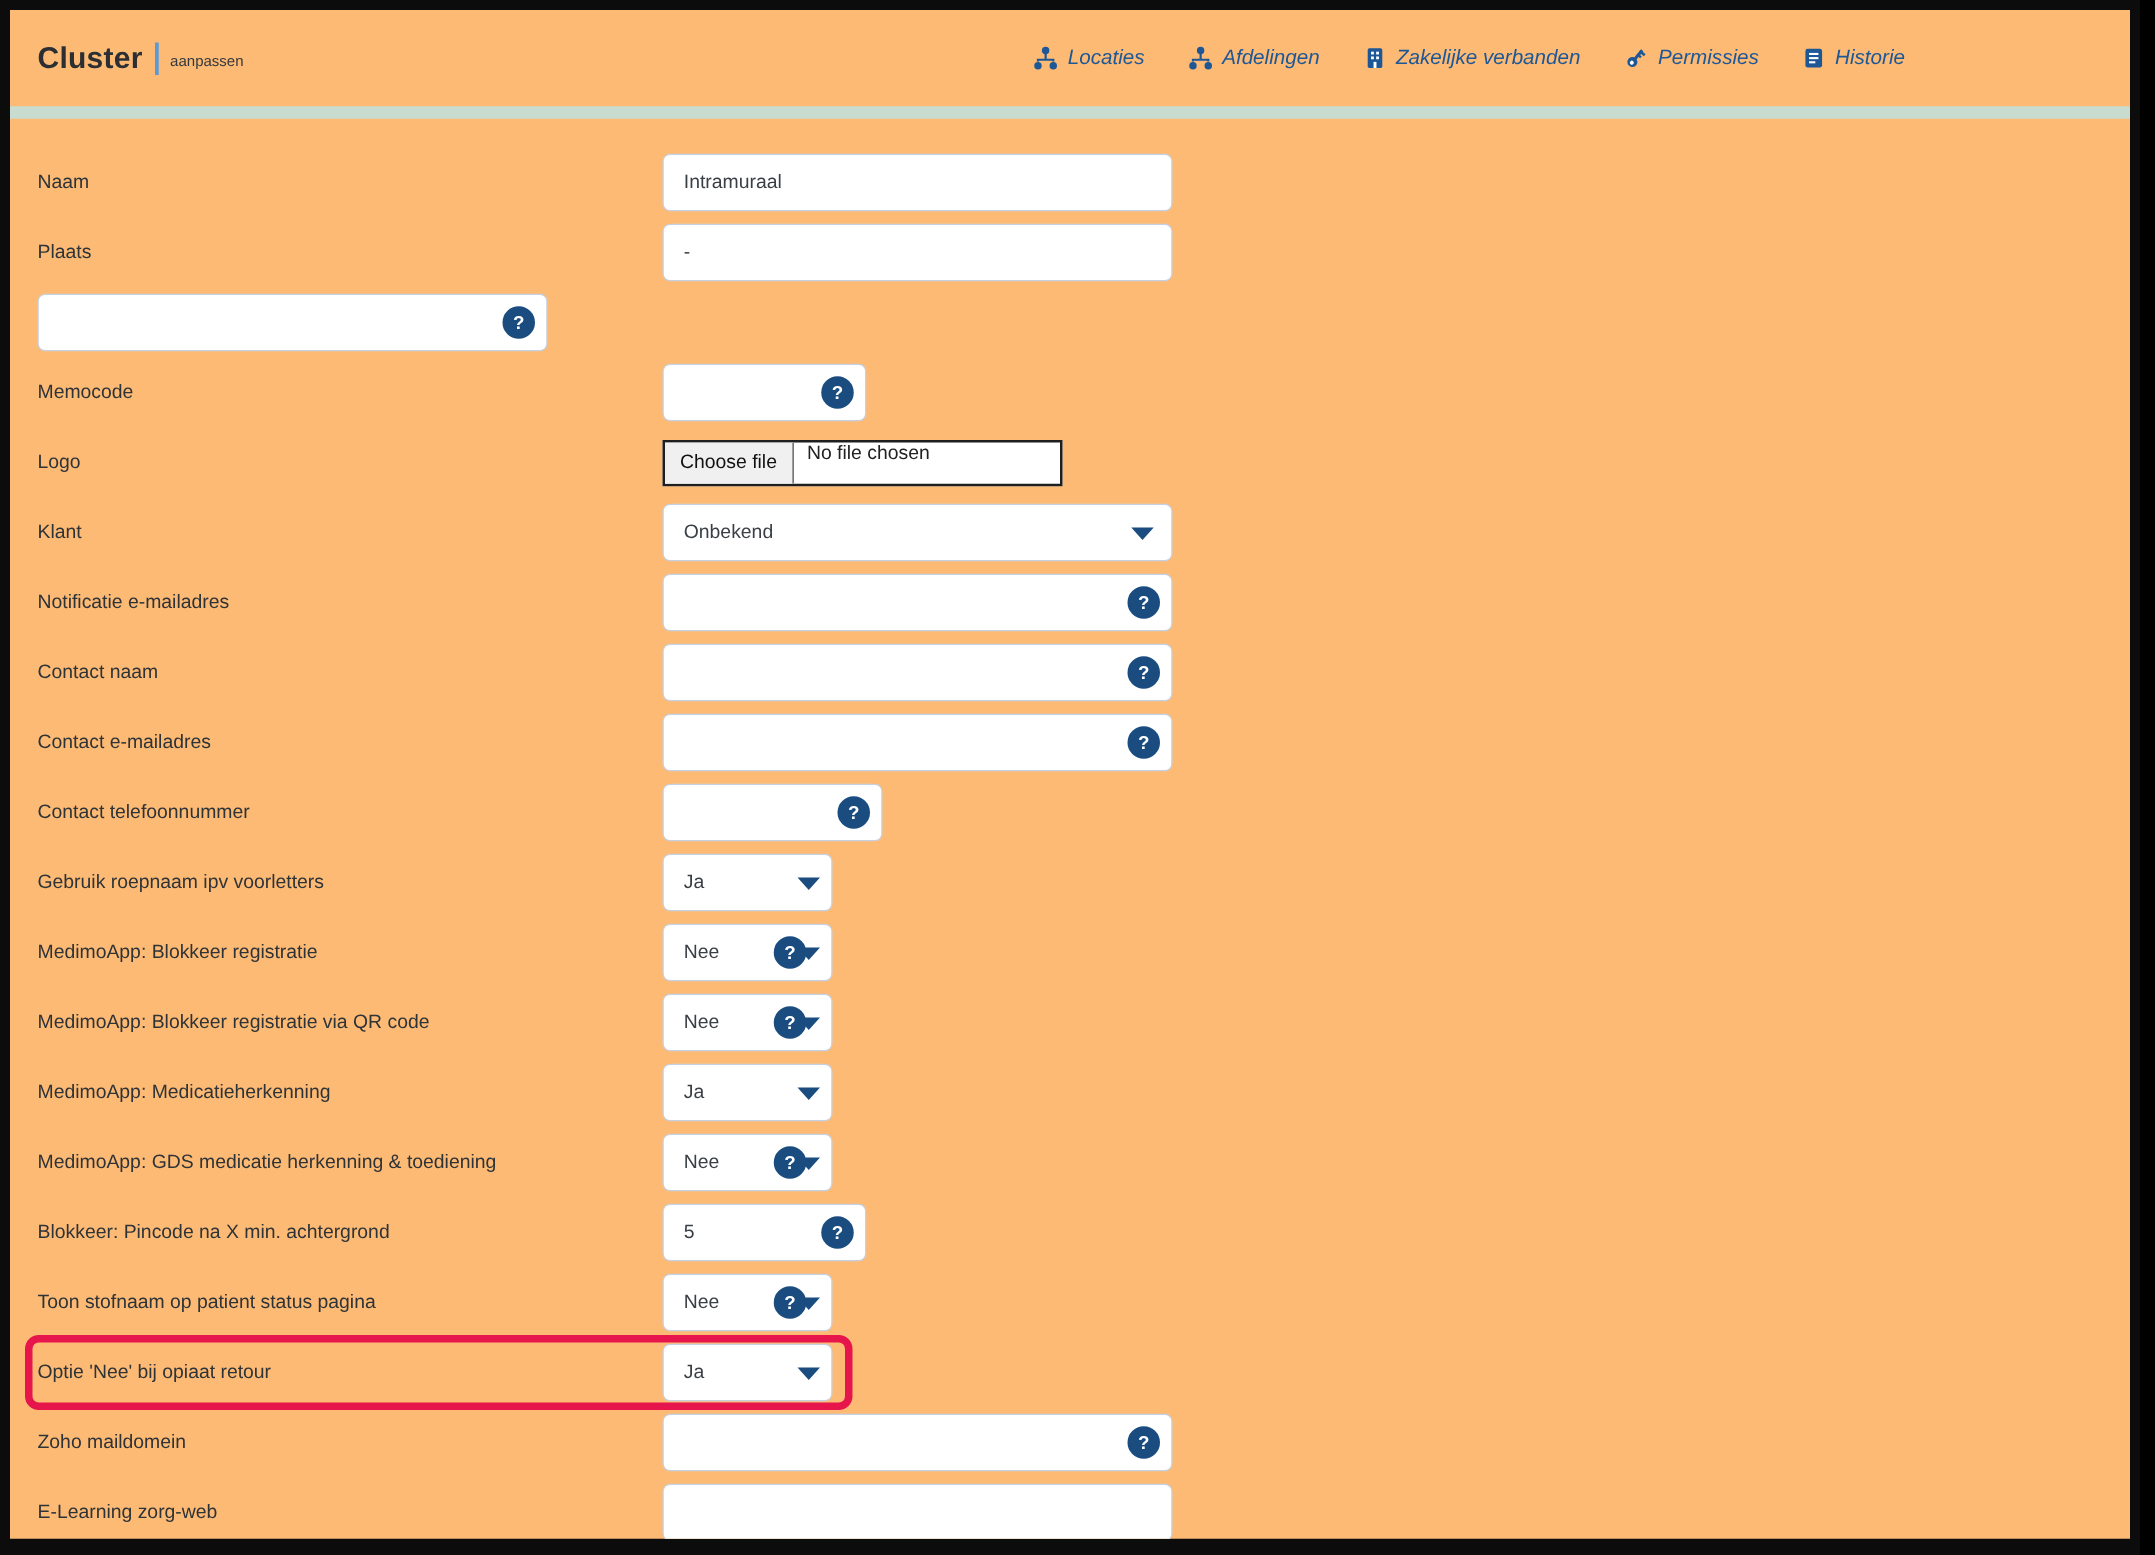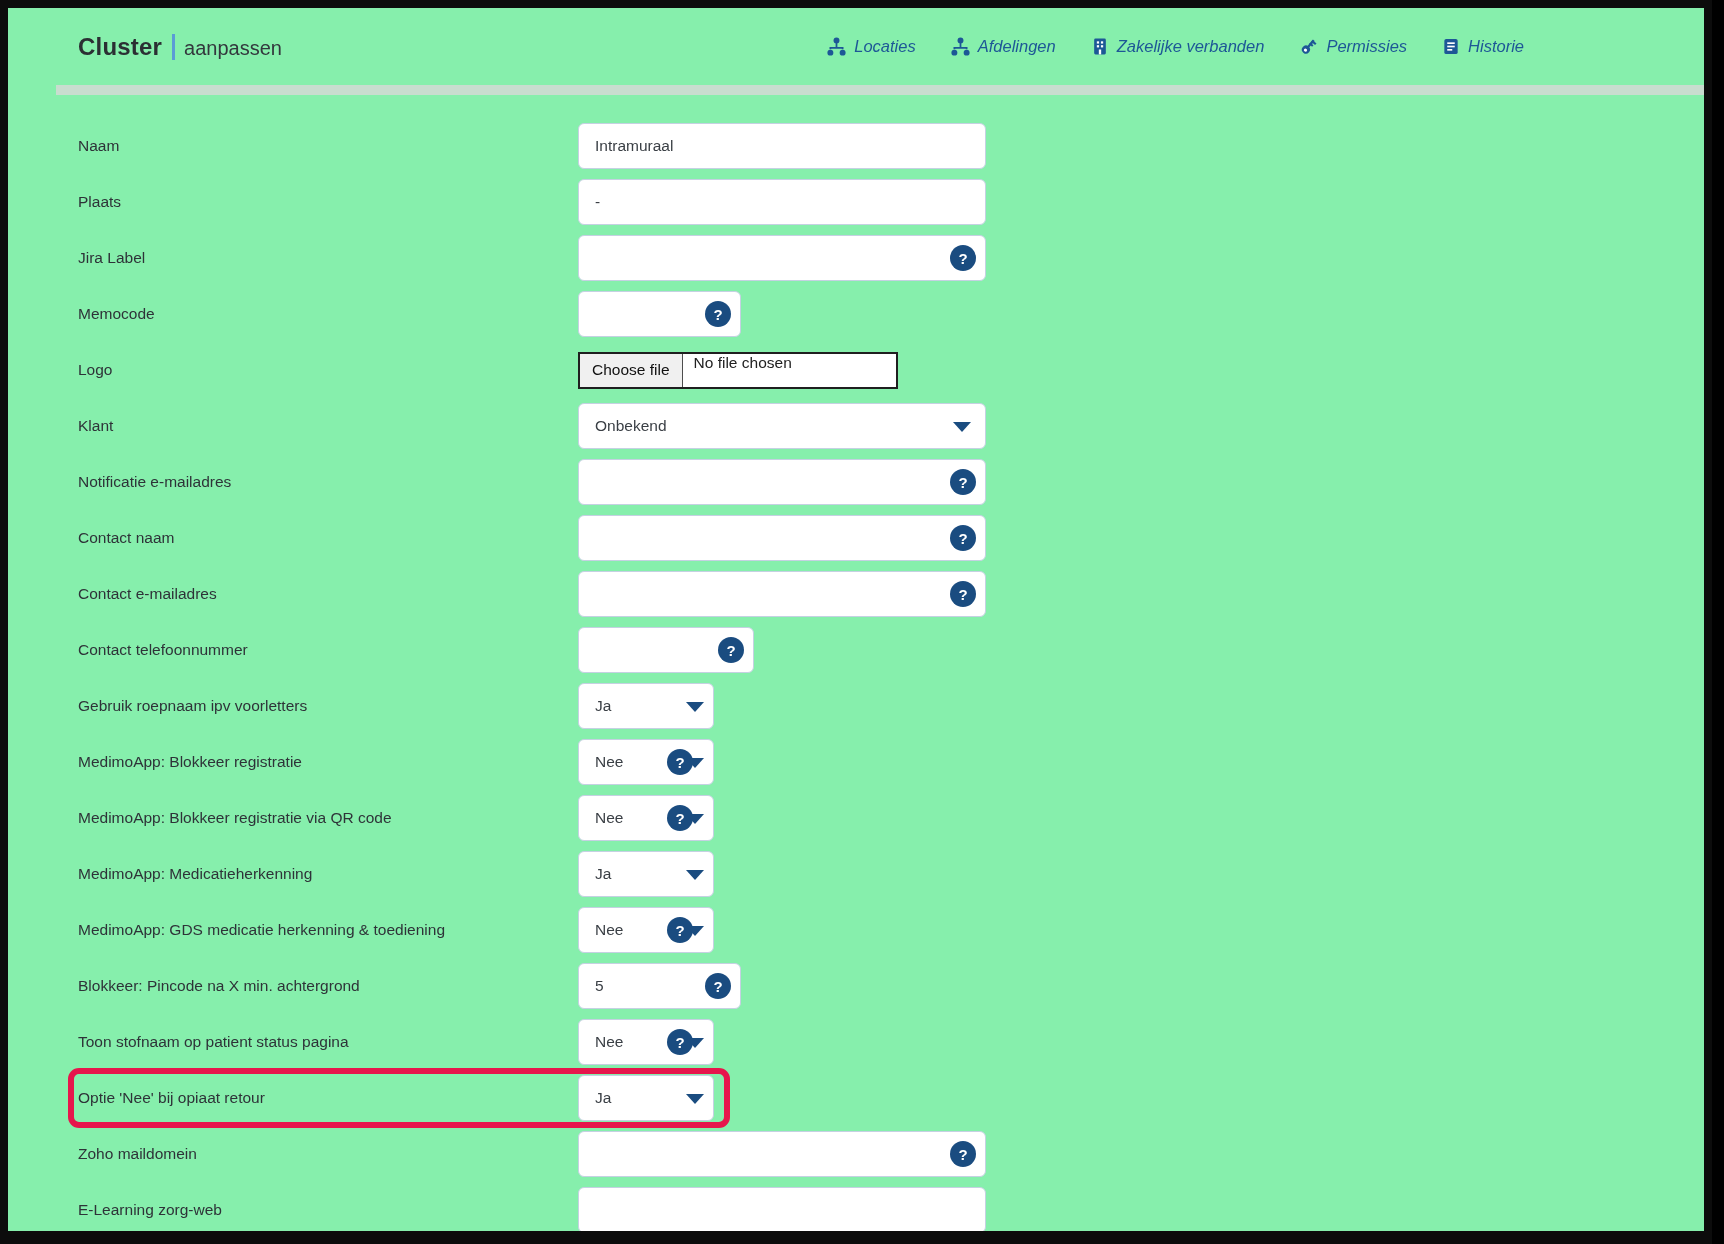--- a/index.html
+++ b/index.html
@@ -1,31 +1,31 @@
 <!DOCTYPE html>
 <html><head>
 <meta charset="utf-8">
 <style>
   * { margin:0; padding:0; box-sizing:border-box; }
   html,body { background:#000; }
   body { font-family:"Liberation Sans", sans-serif; }
   .frame {
     position:relative; width:1712px; height:1244px;
     border:8px solid #0c0c0c; border-bottom-width:13px;
-    background:#86efac; overflow:hidden;padding-left:48px;
+    background:#fdba74; overflow:hidden;
   }
   
   .header {
     height:77px; display:flex; align-items:center;
     justify-content:space-between; padding:0 180px 0 22px;
   }
   .title-wrap { display:flex; align-items:center; }
   .page-title { font-size:24px; font-weight:bold; color:#2b2f33; letter-spacing:.2px; }
   .title-sep { width:3px; height:26px; background:var(--sep,#5b9bd5); margin:0 9px 0 10px; }
-  .page-subtitle { font-size:20px; color:#33383d; position:relative; top:2px; }
+  .page-subtitle { font-size:12px; color:#33383d; position:relative; top:2px; }
   .nav { display:flex; align-items:flex-end; gap:34px;font-style:italic; }
   .nav-link { display:flex; align-items:center; gap:7px; color:var(--navy,#1d5796);
     font-size:16.5px; text-decoration:none; cursor:pointer; }
   .nav-icon { display:flex; align-items:center; }
   .nav-icon svg { display:block; }
   .green-bar { height:10px; background:var(--green,#c8ddcf); width:100%; }
   
   .content { padding:28px 0 0 22px; }
   .row { display:flex; align-items:center; height:46px; margin-bottom:10px; position:relative; }
   .flabel { width:500px; flex-shrink:0; font-size:15.5px; color:#2e3338; }
@@ -154,21 +154,20 @@
             <input type="text" class="ti w-wide" value="Intramuraal" style="">
           </div>
         </div>
         <div class="row">
           <div class="flabel">Plaats</div>
           <div class="control">
             <input type="text" class="ti w-wide" value="-" style="">
           </div>
         </div>
         <div class="row">
-          <div class="flabel">Jira Label</div>
           <div class="control">
             <input type="text" class="ti w-wide" style="">
             <span class="help">?</span>
           </div>
         </div>
         <div class="row">
           <div class="flabel">Memocode</div>
           <div class="control">
             <input type="text" class="ti w-short" style="">
             <span class="help">?</span>

